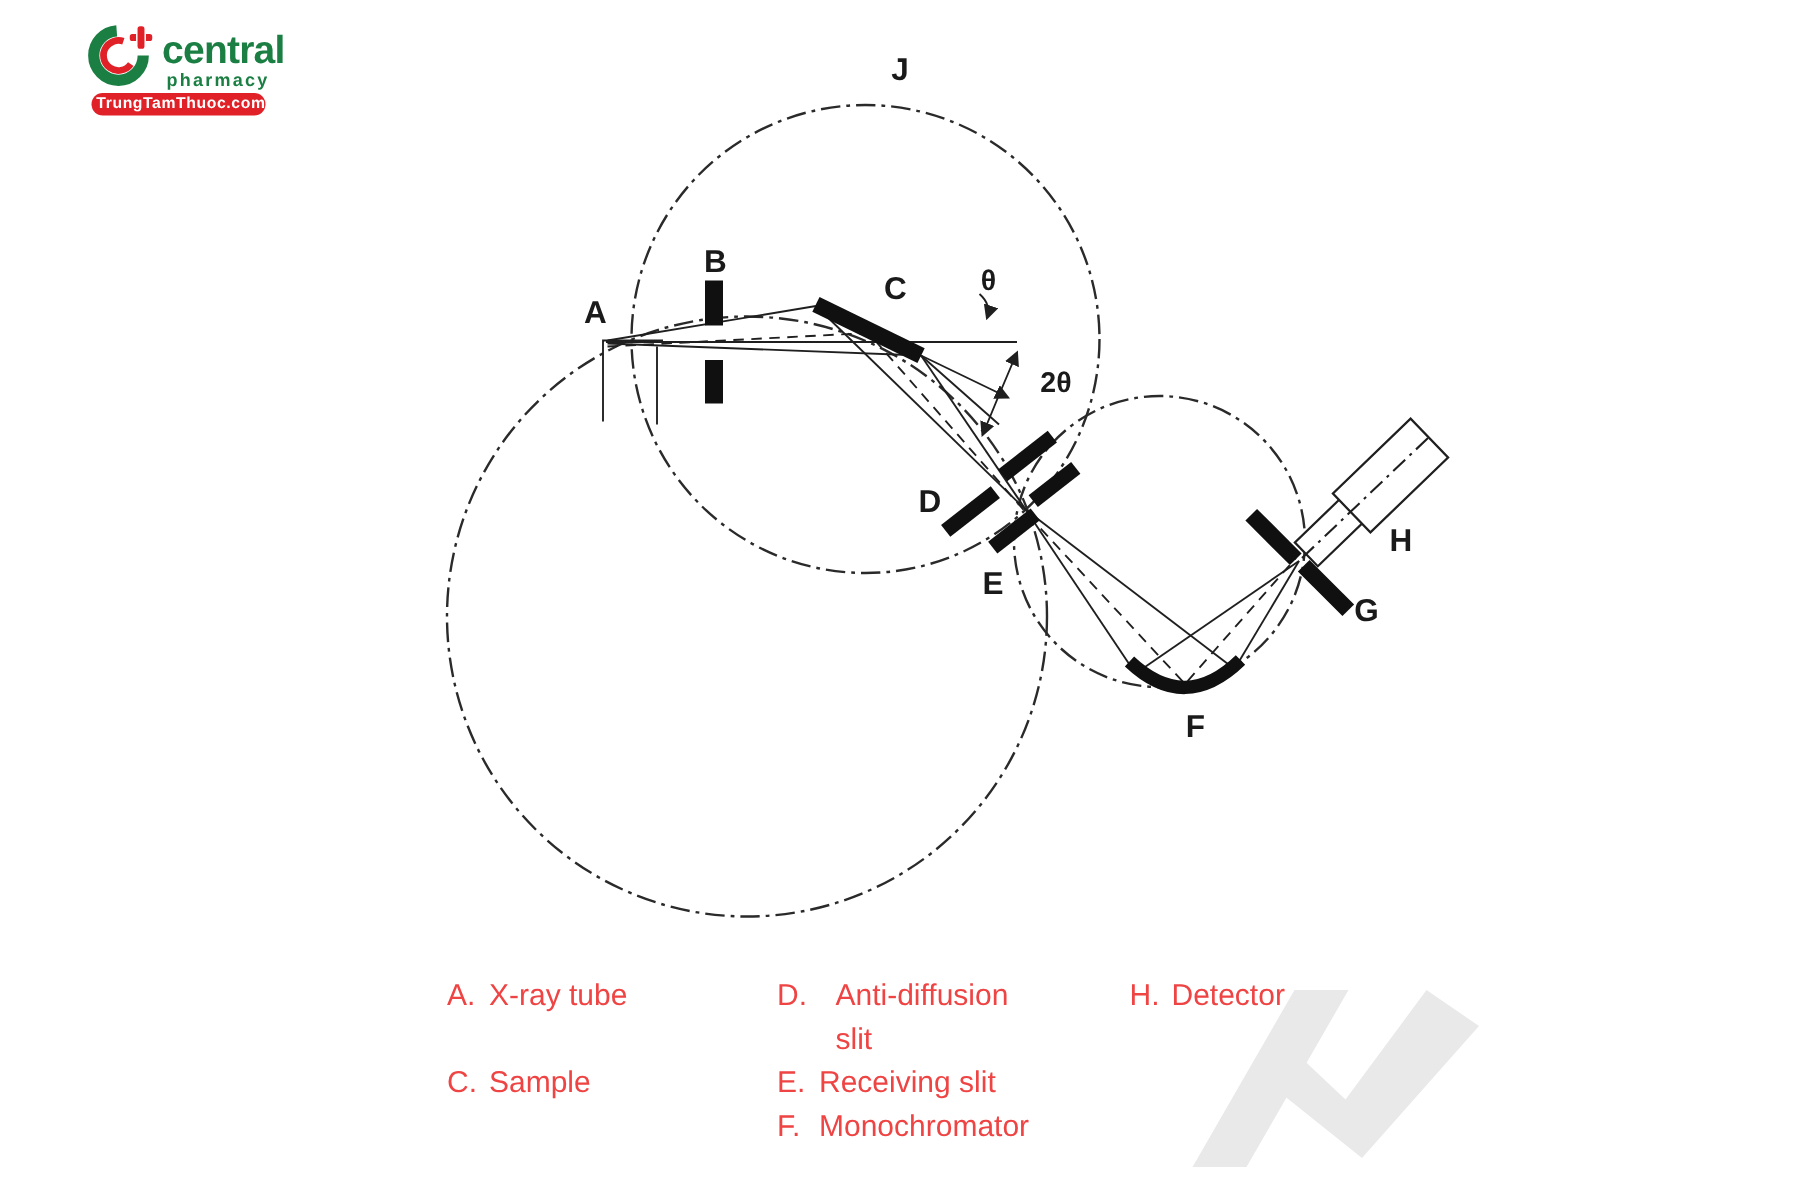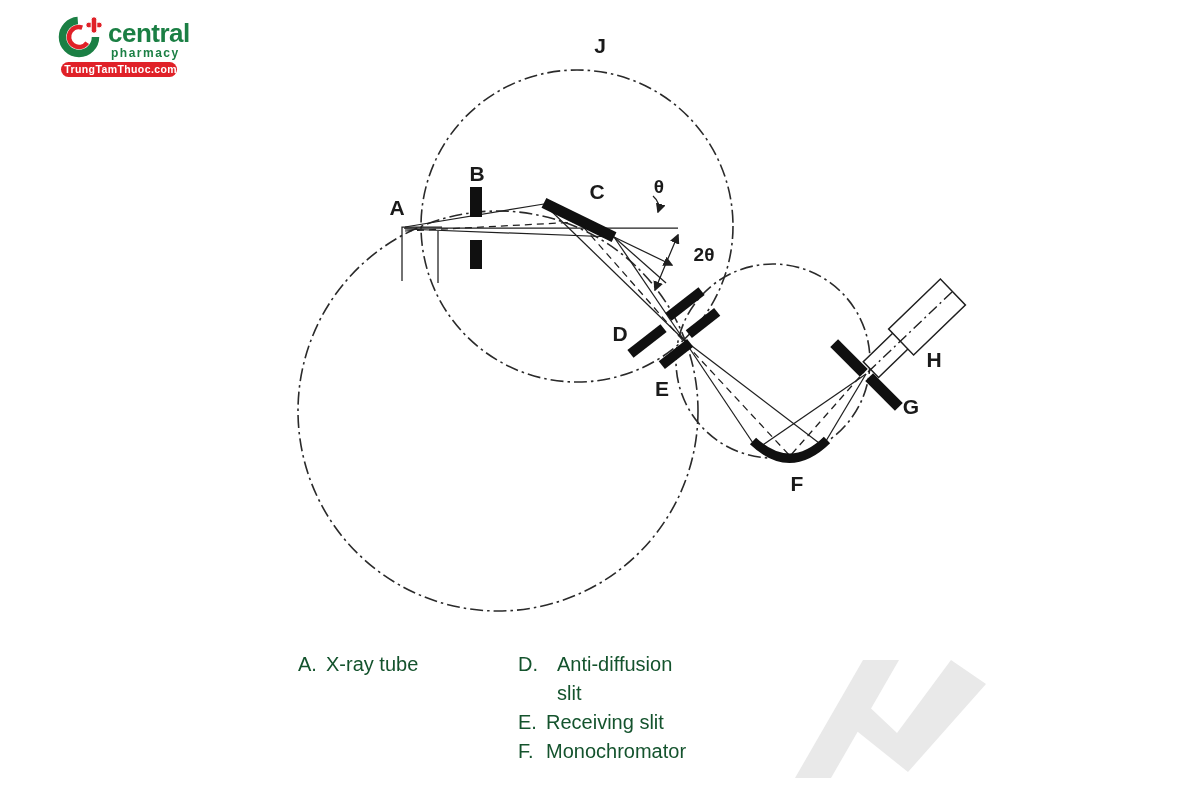--- a/index.html
+++ b/index.html
@@ -23,21 +23,21 @@
   .ray{stroke:#1f1f1f;stroke-width:1.25;fill:none;}
   .ray-d{stroke:#1f1f1f;stroke-width:1.25;fill:none;stroke-dasharray:7 5;}
   .axis{stroke:#1f1f1f;stroke-width:1.4;fill:none;stroke-dasharray:11 4 2 4;}
   .bar{fill:#101010;stroke:none;}
   .lbl{font-family:"Liberation Sans",sans-serif;font-size:21px;font-weight:600;fill:#1a1a1a;}
   .lbl-s{font-family:"Liberation Sans",sans-serif;font-size:19px;font-weight:600;fill:#1a1a1a;}
   .outline{fill:#ffffff;stroke:#1f1f1f;stroke-width:1.5;}
   .wm{fill:#e9e9e9;}
 
   
-  .legend-col{position:absolute;font-size:20px;line-height:29px;color:#14532d;z-index:2;}
+  .legend-col{position:absolute;font-size:20px;line-height:29px;color:#ef4444;z-index:2;}
   #legend-col-1{left:298px;top:650px;width:210px;}
   #legend-col-2{left:518px;top:650px;width:220px;}
   #legend-col-3{left:753px;top:650px;width:210px;}
   .legend-item{height:29px;}
   .legend-item.tall{height:58px;}
   .legend-letter{display:inline-block;width:28px;vertical-align:top;}
   .legend-text{display:inline-block;vertical-align:top;}
   .legend-item.wrap .legend-text{width:132px;margin-left:11px;}
 </style>
 </head>
@@ -142,30 +142,36 @@
     </svg>
     <div class="brand">central</div>
     <div class="sub">pharmacy</div>
     <div class="badge">TrungTamThuoc.com</div>
   </div>
 
   <div class="legend-col" id="legend-col-1">
     <div class="legend-item tall">
       <span class="legend-letter">A.</span><span class="legend-text">X-ray tube</span>
     </div>
+    <div class="legend-item">
+      <span class="legend-letter">C.</span><span class="legend-text">Sample</span>
+    </div>
   </div>
 
   <div class="legend-col" id="legend-col-2">
     <div class="legend-item tall wrap">
       <span class="legend-letter">D.</span><span class="legend-text">Anti-diffusion slit</span>
     </div>
     <div class="legend-item">
       <span class="legend-letter">E.</span><span class="legend-text">Receiving slit</span>
     </div>
     <div class="legend-item">
       <span class="legend-letter">F.</span><span class="legend-text">Monochromator</span>
     </div>
   </div>
 
   <div class="legend-col" id="legend-col-3">
+    <div class="legend-item">
+      <span class="legend-letter">H.</span><span class="legend-text">Detector</span>
+    </div>
   </div>
 
 </div>
 
 </body></html>

